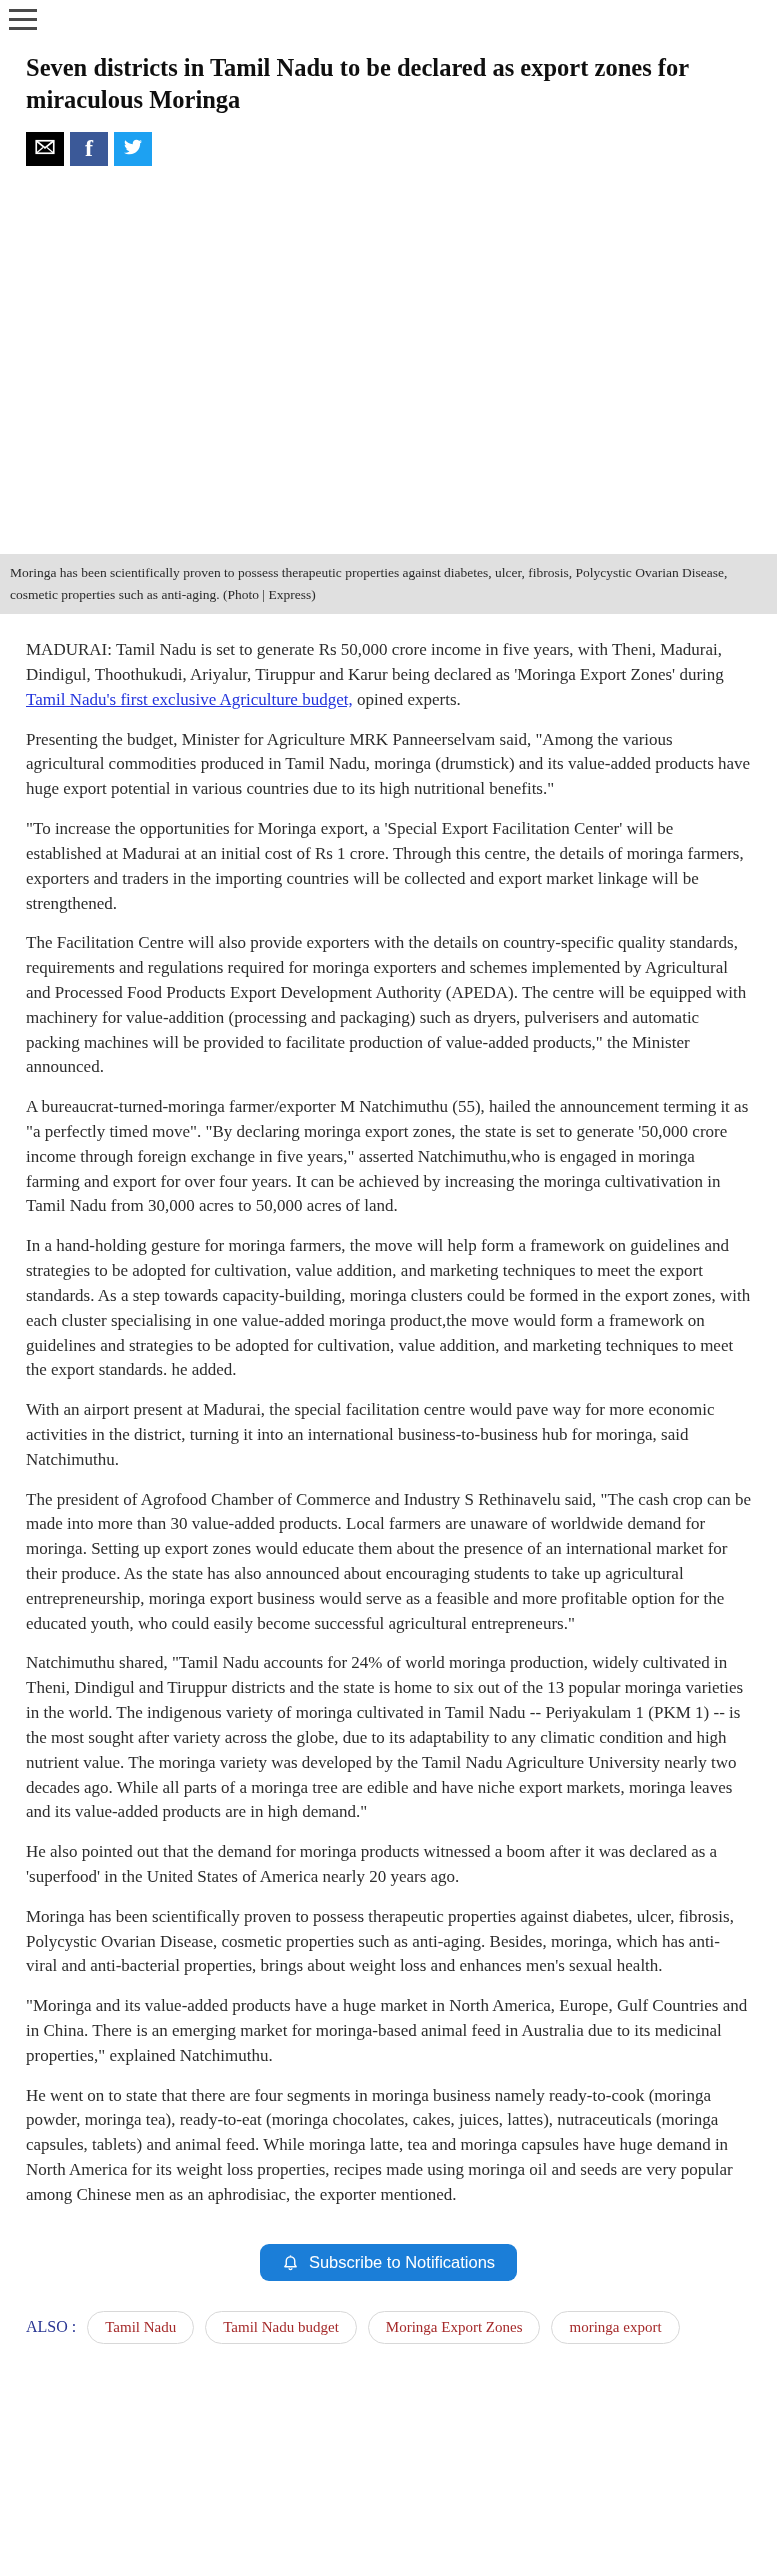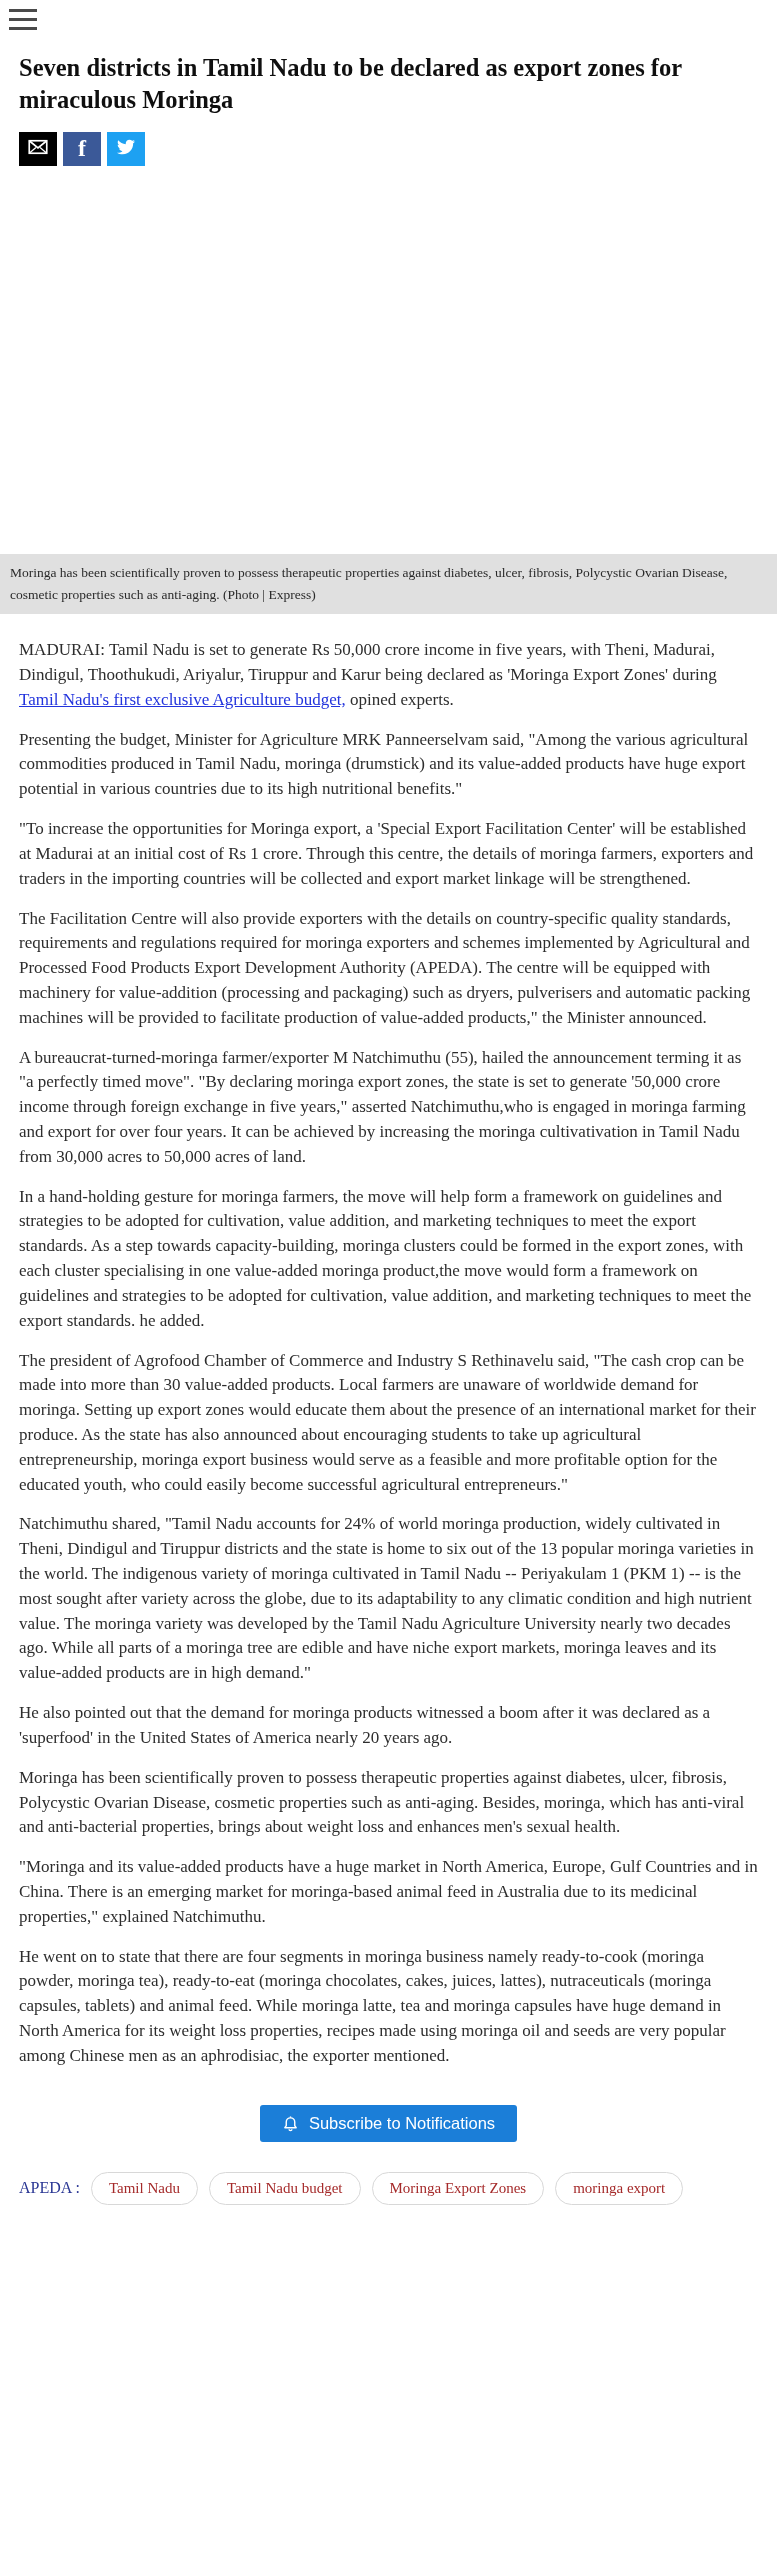--- a/index.html
+++ b/index.html
@@ -1,17 +1,17 @@
 <!DOCTYPE html>
 <html style="--link: #2233dd; --fb: #3b5998; --tw: #1da1f2; --subscribe: #1b7ed8; --tags-label: #283593; --tag-text: #a52a2a; --caption-bg: #e0e0e0;"><head>
 <meta charset="utf-8">
 <style>
   html, body { margin:0; padding:0; background:#ffffff; }
   body { width:777px; font-family:"Liberation Serif", serif; color:#2d2d2d; }
-  .wrap { padding:0 19px; }
+  .wrap { padding:0 26px; }
 
   .menu-btn { width:28px; margin:9px 0 0 9px; cursor:pointer; }
   .menu-btn .bar { height:3px; background:#4a4a4a; margin-bottom:6px; }
 
   h1.title { font-size:24.5px; line-height:1.32; margin:22px 0 0; color:#0f0f0f;
              font-weight:bold; }
   .byline { margin-top:13px; font-size:13.5px; color:#3f3f3f; }
 
   .share-row { display:flex; gap:6px; margin-top:15px; }
   .share-btn { width:38px; height:34px; display:flex; align-items:center;
@@ -28,21 +28,21 @@
 
   .body-text { margin-top:24px; }
   .body-text p { font-size:17px; line-height:1.46; margin:0 0 15px; color:#2d2d2d; }
   a.inline-link { color:var(--link,#2233dd); text-decoration:underline; cursor:pointer; }
   .also-read { font-size:17px; line-height:1.46; margin:22px 0 20px; font-weight:bold; color:#111; }
   .also-read a { font-weight:bold; }
 
   .subscribe-row { display:flex; justify-content:center; margin:36px 0 0; }
   .subscribe-btn { display:inline-flex; align-items:center; gap:10px;
                    background:var(--subscribe,#1b7ed8); color:#fff; border:none;
-                   font-size:16.5px; padding:9px 22px; border-radius:3px;
+                   font-size:16.5px; padding:9px 22px; border-radius:9px;
                    font-family:"Liberation Sans", sans-serif; cursor:pointer; }
 
   .tags { display:flex; align-items:center; gap:11px; margin:30px 0 12px; }
   .tags-label { color:var(--tags-label,#283593); font-size:16px; }
   .tag-pill { border:1px solid #d8d8d8; border-radius:18px; padding:7px 17px;
               color:var(--tag-text,#a52a2a); font-size:15px; font-weight:normal;
               cursor:pointer; text-decoration:none; background:#fff; white-space:nowrap; }
 </style>
 </head>
 <body>
@@ -86,20 +86,21 @@
 
 <div class="wrap body-text">
   <p><span>MADURAI: Tamil Nadu is set to generate Rs 50,000 crore income in five years, with Theni, Madurai, Dindigul, Thoothukudi, Ariyalur, Tiruppur and Karur being declared as 'Moringa Export Zones' during </span><a class="inline-link">Tamil Nadu's first exclusive Agriculture budget,</a><span> opined experts.</span></p>
   <p>Presenting the budget, Minister for Agriculture MRK Panneerselvam said, "Among the various agricultural commodities produced in Tamil Nadu, moringa (drumstick) and its value-added products have huge export potential in various countries due to its high nutritional benefits."</p>
   <p>"To increase the opportunities for Moringa export, a 'Special Export Facilitation Center' will be established at Madurai at an initial cost of Rs 1 crore. Through this centre, the details of moringa farmers, exporters and traders in the importing countries will be collected and export market linkage will be strengthened.</p>
 
 
   <p>The Facilitation Centre will also provide exporters with the details on country-specific quality standards, requirements and regulations required for moringa exporters and schemes implemented by Agricultural and Processed Food Products Export Development Authority (APEDA). The centre will be equipped with machinery for value-addition (processing and packaging) such as dryers, pulverisers and automatic packing machines will be provided to facilitate production of value-added products," the Minister announced.</p>
   <p>A bureaucrat-turned-moringa farmer/exporter M Natchimuthu (55), hailed the announcement terming it as "a perfectly timed move". "By declaring moringa export zones, the state is set to generate '50,000 crore income through foreign exchange in five years," asserted Natchimuthu,who is engaged in moringa farming and export for over four years. It can be achieved by increasing the moringa cultivativation in Tamil Nadu from 30,000 acres to 50,000 acres of land.</p>
   <p>In a hand-holding gesture for moringa farmers, the move will help form a framework on guidelines and strategies to be adopted for cultivation, value addition, and marketing techniques to meet the export standards. As a step towards capacity-building, moringa clusters could be formed in the export zones, with each cluster specialising in one value-added moringa product,the move would form a framework on guidelines and strategies to be adopted for cultivation, value addition, and marketing techniques to meet the export standards. he added.</p>
+  <p>With an airport present at Madurai, the special facilitation centre would pave way for more economic activities in the district, turning it into an international business-to-business hub for moringa, said Natchimuthu.</p>
   <p>The president of Agrofood Chamber of Commerce and Industry S Rethinavelu said, "The cash crop can be made into more than 30 value-added products. Local farmers are unaware of worldwide demand for moringa. Setting up export zones would educate them about the presence of an international market for their produce. As the state has also announced about encouraging students to take up agricultural entrepreneurship, moringa export business would serve as a feasible and more profitable option for the educated youth, who could easily become successful agricultural entrepreneurs."</p>
   <p>Natchimuthu shared, "Tamil Nadu accounts for 24% of world moringa production, widely cultivated in Theni, Dindigul and Tiruppur districts and the state is home to six out of the 13 popular moringa varieties in the world. The indigenous variety of moringa cultivated in Tamil Nadu -- Periyakulam 1 (PKM 1) -- is the most sought after variety across the globe, due to its adaptability to any climatic condition and high nutrient value. The moringa variety was developed by the Tamil Nadu Agriculture University nearly two decades ago. While all parts of a moringa tree are edible and have niche export markets, moringa leaves and its value-added products are in high demand."</p>
   <p>He also pointed out that the demand for moringa products witnessed a boom after it was declared as a 'superfood' in the United States of America nearly 20 years ago.</p>
   <p>Moringa has been scientifically proven to possess therapeutic properties against diabetes, ulcer, fibrosis, Polycystic Ovarian Disease, cosmetic properties such as anti-aging. Besides, moringa, which has anti-viral and anti-bacterial properties, brings about weight loss and enhances men's sexual health.</p>
   <p>"Moringa and its value-added products have a huge market in North America, Europe, Gulf Countries and in China. There is an emerging market for moringa-based animal feed in Australia due to its medicinal properties," explained Natchimuthu.</p>
   <p>He went on to state that there are four segments in moringa business namely ready-to-cook (moringa powder, moringa tea), ready-to-eat (moringa chocolates, cakes, juices, lattes), nutraceuticals (moringa capsules, tablets) and animal feed. While moringa latte, tea and moringa capsules have huge demand in North America for its weight loss properties, recipes made using moringa oil and seeds are very popular among Chinese men as an aphrodisiac, the exporter mentioned.</p>
 </div>
 
 <div class="subscribe-row">
   <button class="subscribe-btn">
@@ -108,18 +109,18 @@
         <path d="M18 15v-5a6 6 0 0 0-12 0v5l-2 3h16z"></path>
         <path d="M10 20a2 2 0 0 0 4 0"></path>
         <path d="M12 4V2"></path>
       </svg>
     </span>
     <span>Subscribe to Notifications</span>
   </button>
 </div>
 
 <div class="wrap tags">
-  <span class="tags-label">APEDA :</span>
+  <span class="tags-label">ALSO :</span>
   <a class="tag-pill">Tamil Nadu</a>
   <a class="tag-pill">Tamil Nadu budget</a>
   <a class="tag-pill">Moringa Export Zones</a>
   <a class="tag-pill">moringa export</a>
 </div>
 
 </body></html>

